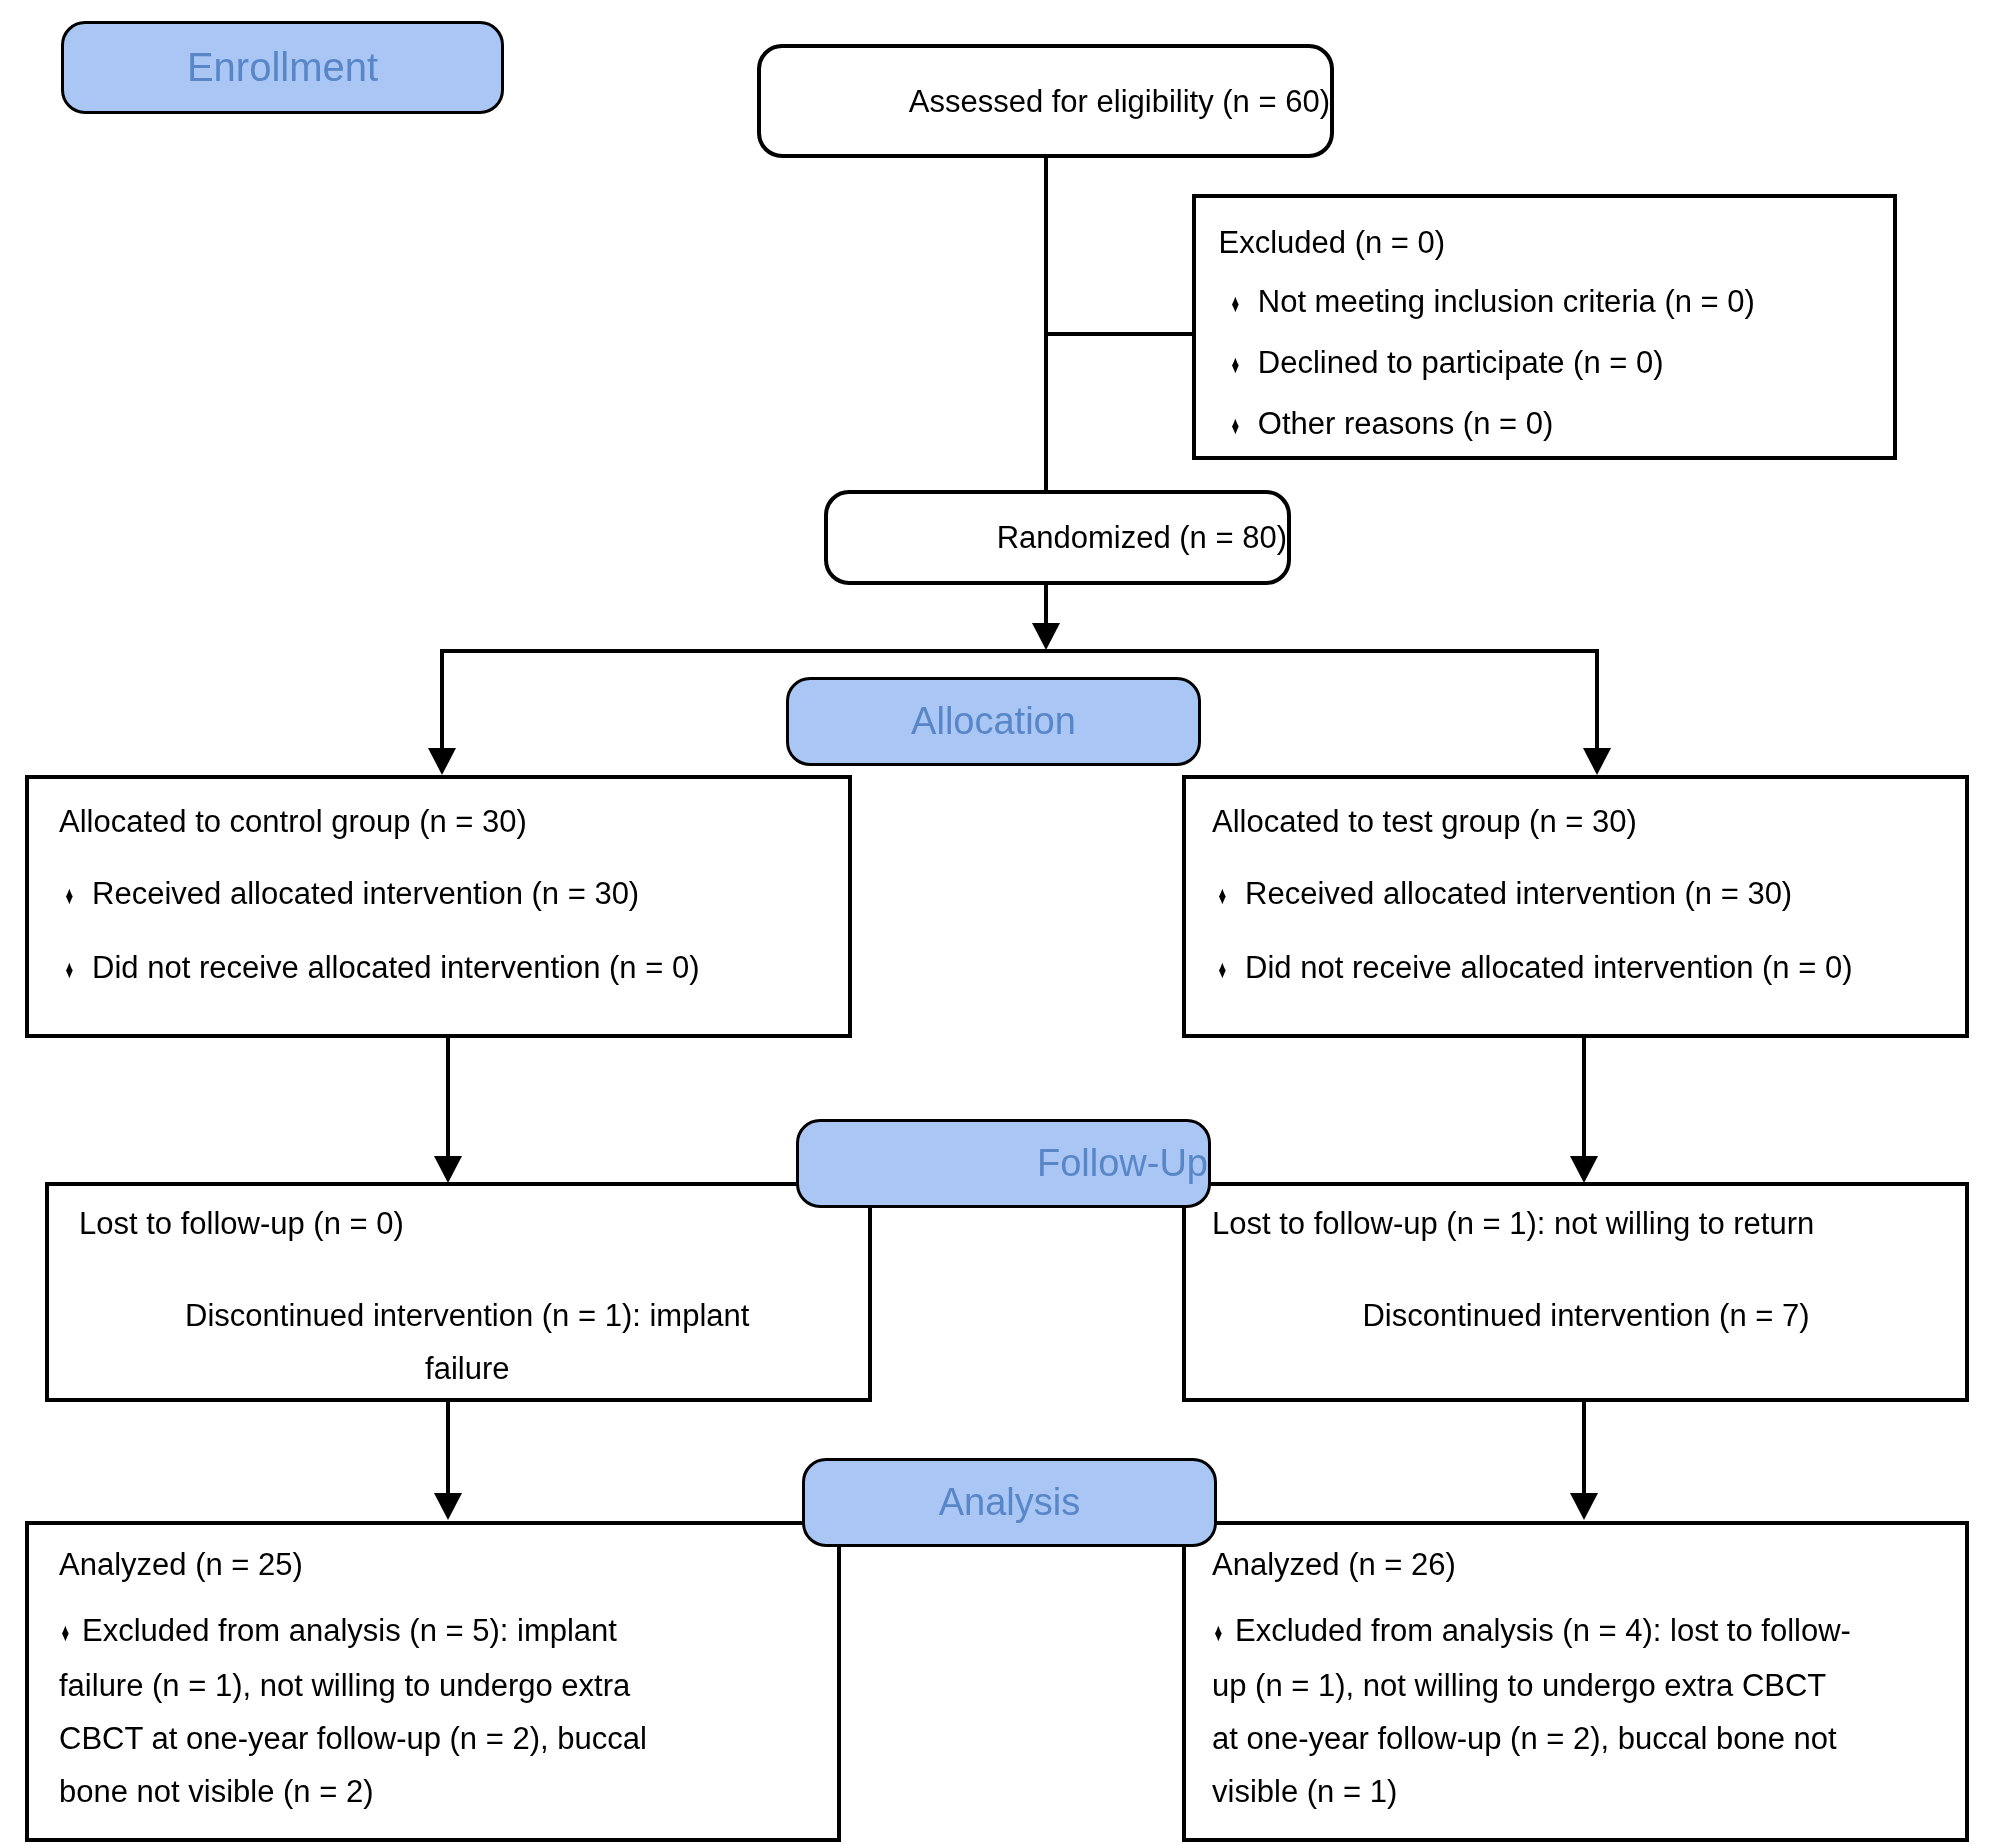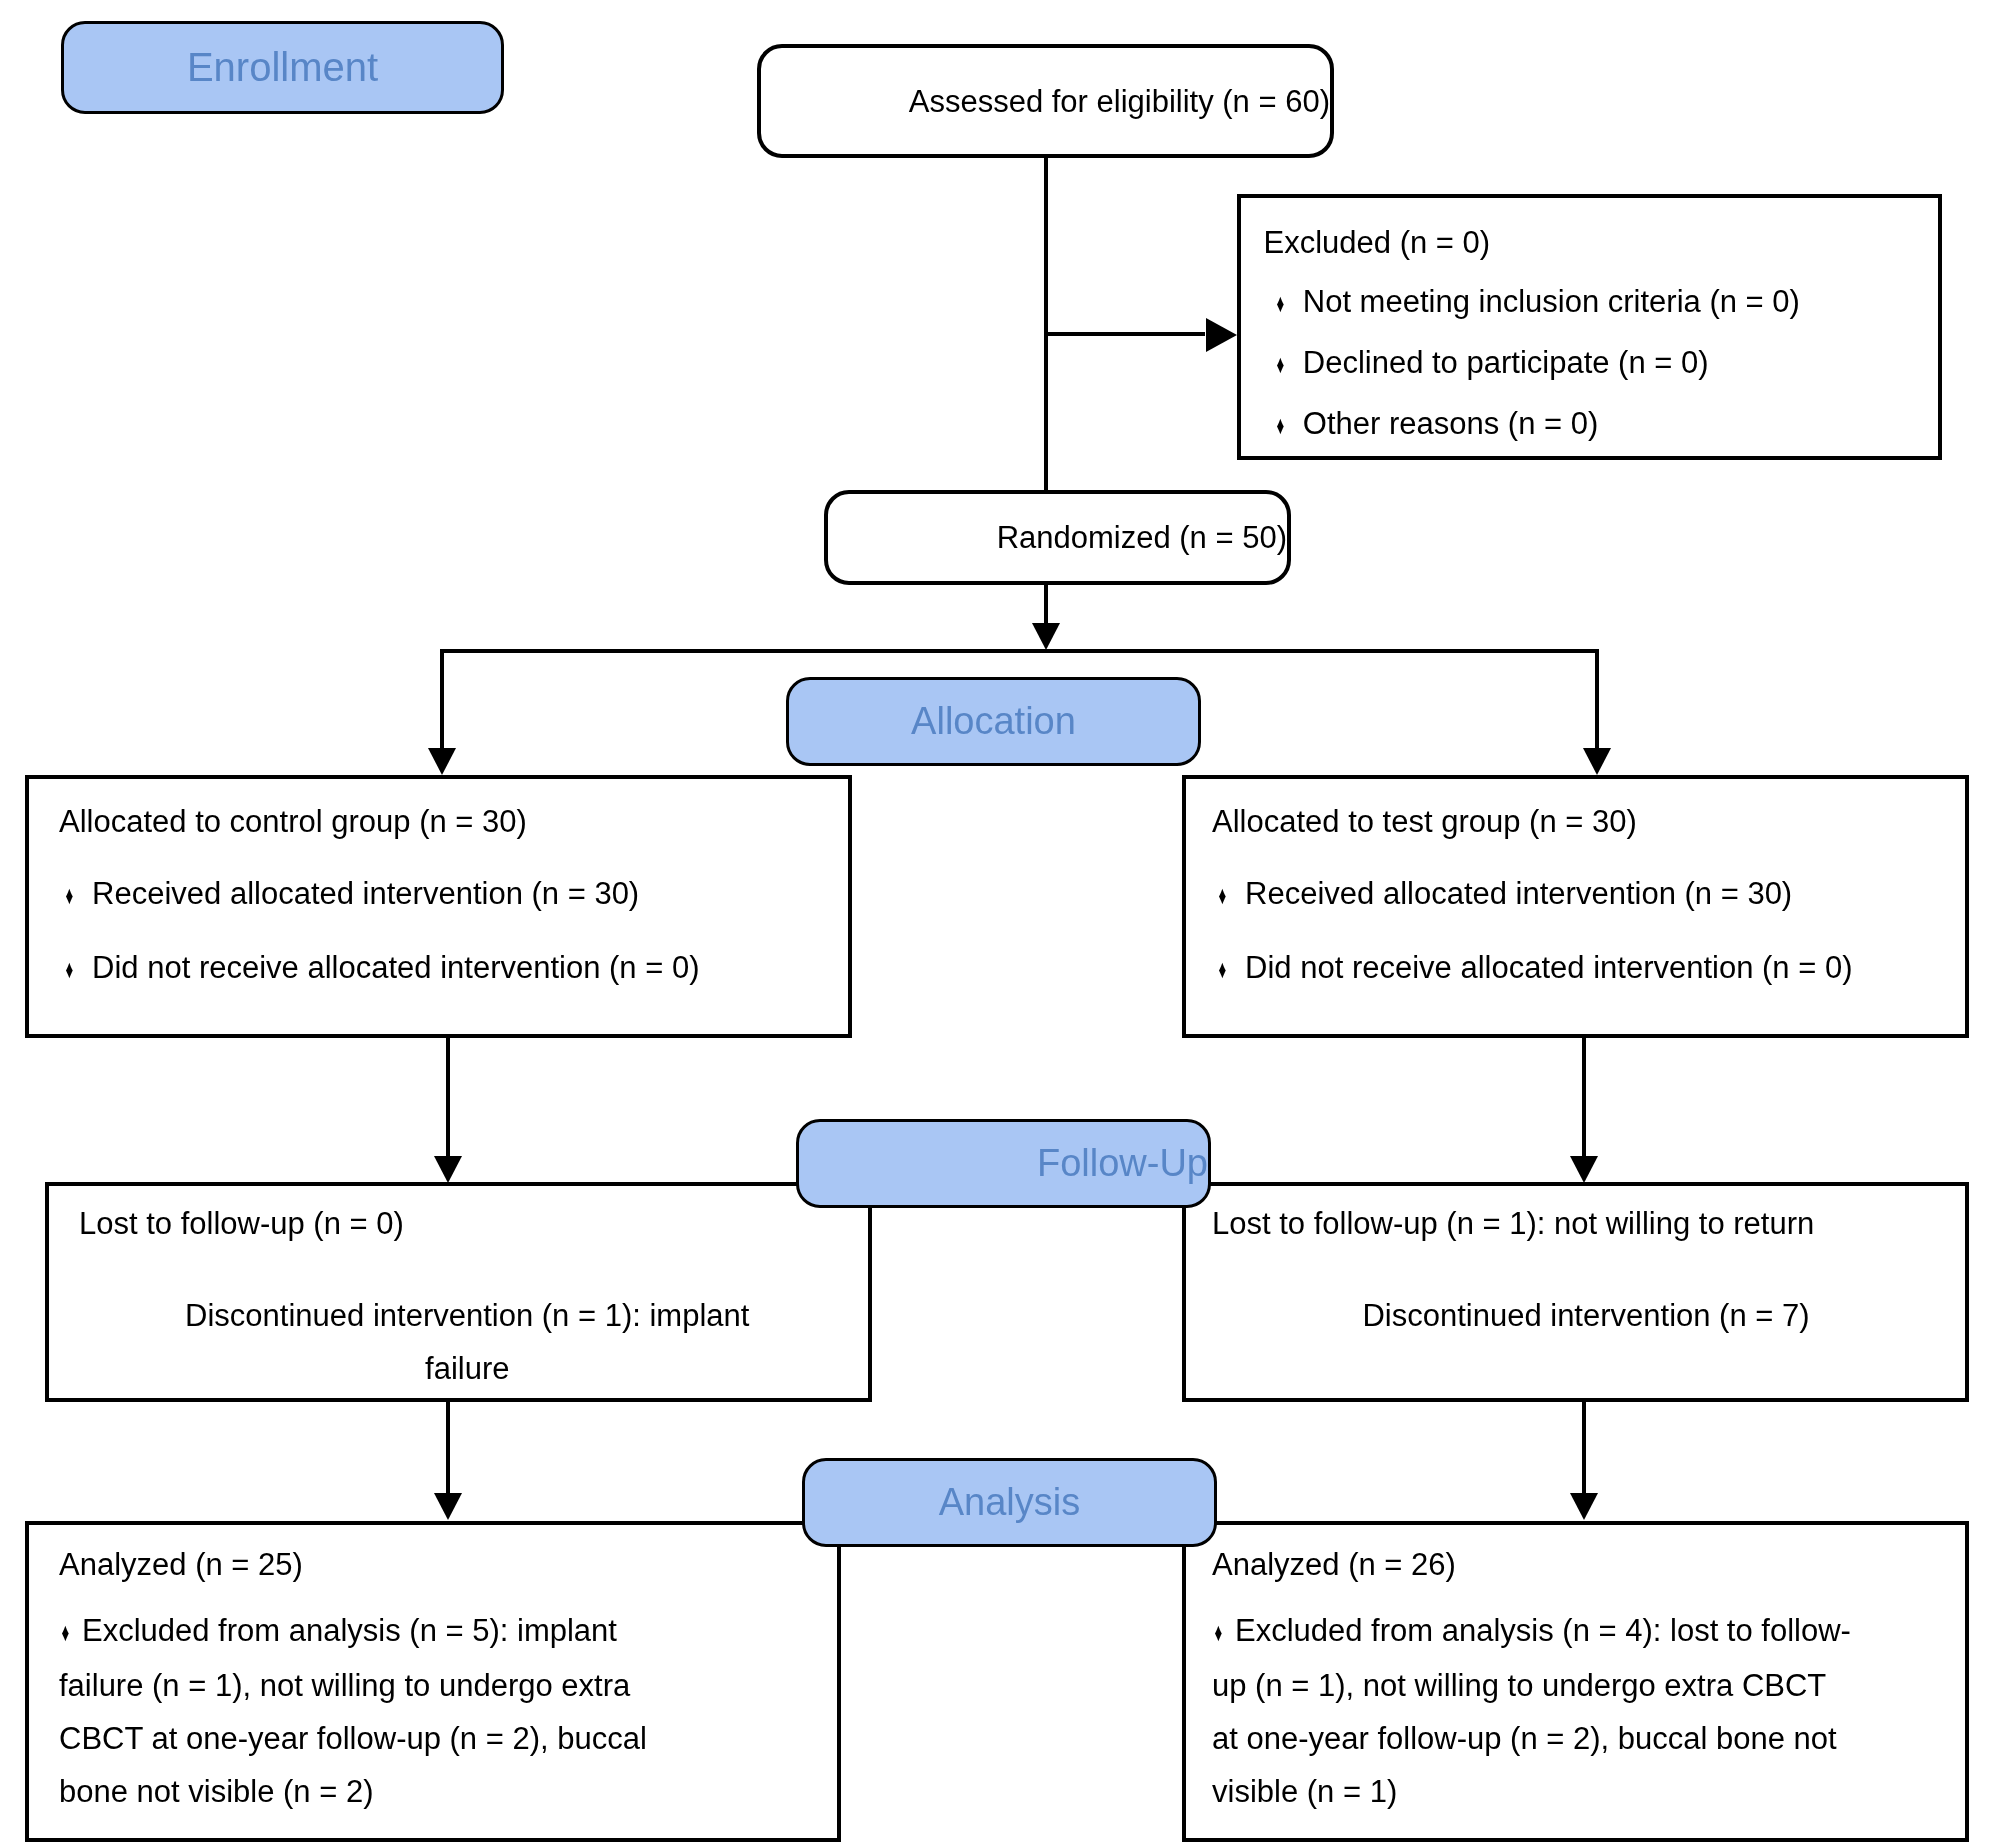--- a/index.html
+++ b/index.html
@@ -18,21 +18,21 @@
   #badge-allocation{left:786px;top:677px;width:415px;height:89px;}
   #badge-followup  {left:796px;top:1119px;width:415px;height:89px;justify-content:flex-end;}
   #badge-analysis  {left:802px;top:1458px;width:415px;height:89px;}
   
   .box{
     position:absolute;z-index:2;box-sizing:border-box;background:#fff;
     border:4.4px solid #000;font-size:31px;line-height:53px;
   }
   .center{display:flex;align-items:center;justify-content:flex-end;text-align:center;border-radius:25px;}
   #box-assessed  {left:757px;top:44px;  width:577px; height:114px;}
-  #box-excluded  {left:1237px;top:194px; width:705px;height:266px;padding:17.5px 12.5px 0 22.5px;}
+  #box-excluded  {left:1192px;top:194px; width:705px;height:266px;padding:17.5px 12.5px 0 22.5px;}
   #box-randomized{left:824px;top:490px; width:467px; height:95px;}
   #box-alloc-left   {left:25px;  top:775px;width:827px;height:263px;padding:16.3px 12.5px 0 30px;}
   #box-alloc-right  {left:1182px;top:775px;width:787px;height:263px;padding:16.3px 6.3px 0 26px;}
   #box-followup-left {left:25px;  top:1182px;width:827px;height:220px;padding:11.3px 12.5px 0 30px;margin-left:20px;}
   #box-followup-right{left:1182px;top:1182px;width:787px;height:220px;padding:11.3px 5px 0 26px;}
   #box-analysis-left {left:25px;  top:1521px;width:816px;height:321px;padding:12.5px 15px 0 30px;}
   #box-analysis-right{left:1182px;top:1521px;width:787px;height:321px;padding:12.5px 5px 0 26px;}
   
   .brow{display:flex;align-items:baseline;}
   .excluded-rows .brow{margin-top:6.3px;padding-left:10px;}
@@ -120,21 +120,21 @@
         <span>Declined to participate (n = 0)</span>
       </div>
       <div class="brow">
         <span class="dia">♦</span>
         <span>Other reasons (n = 0)</span>
       </div>
     </div>
   </div>
 
   <div class="box center" id="box-randomized">
-    <span>Randomized (n = 50)</span>
+    <span>Randomized (n = 80)</span>
   </div>
 
   <div class="box" id="box-alloc-left">
     <div>Allocated to control group (n = 30)</div>
     <div class="alloc-rows">
       <div class="brow">
         <span class="dia">♦</span>
         <span>Received allocated intervention (n = 30)</span>
       </div>
       <div class="brow">

